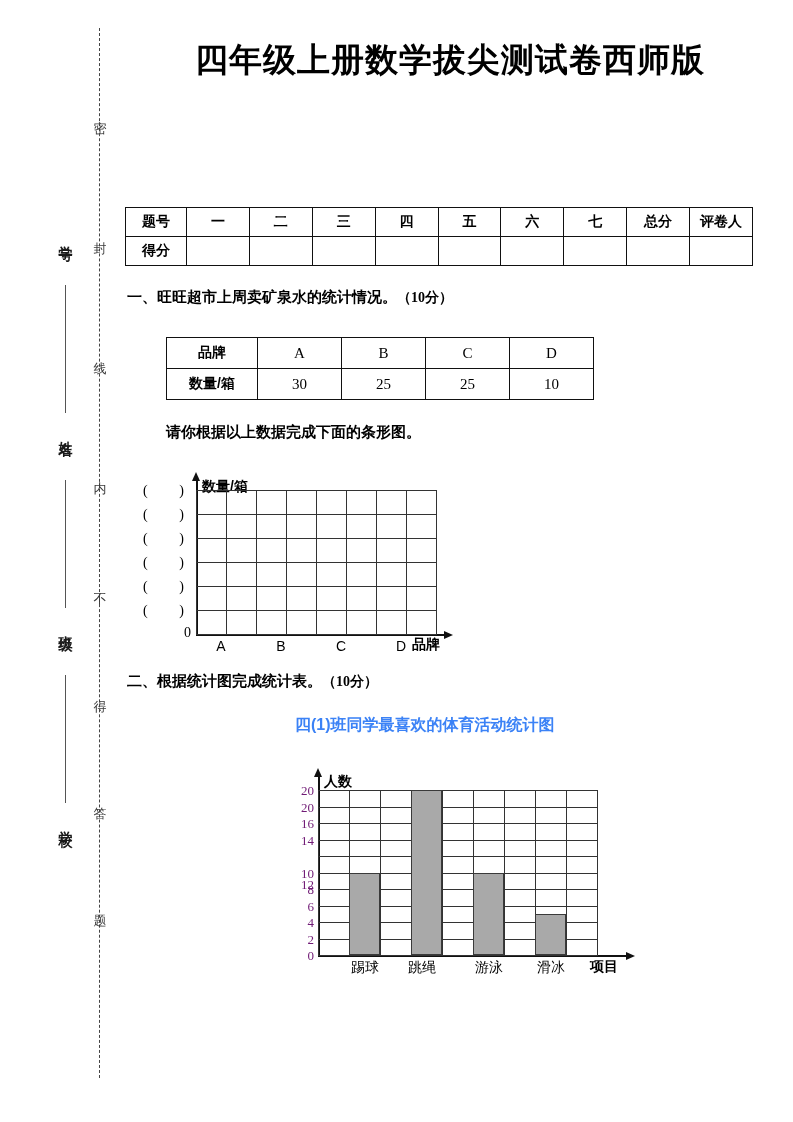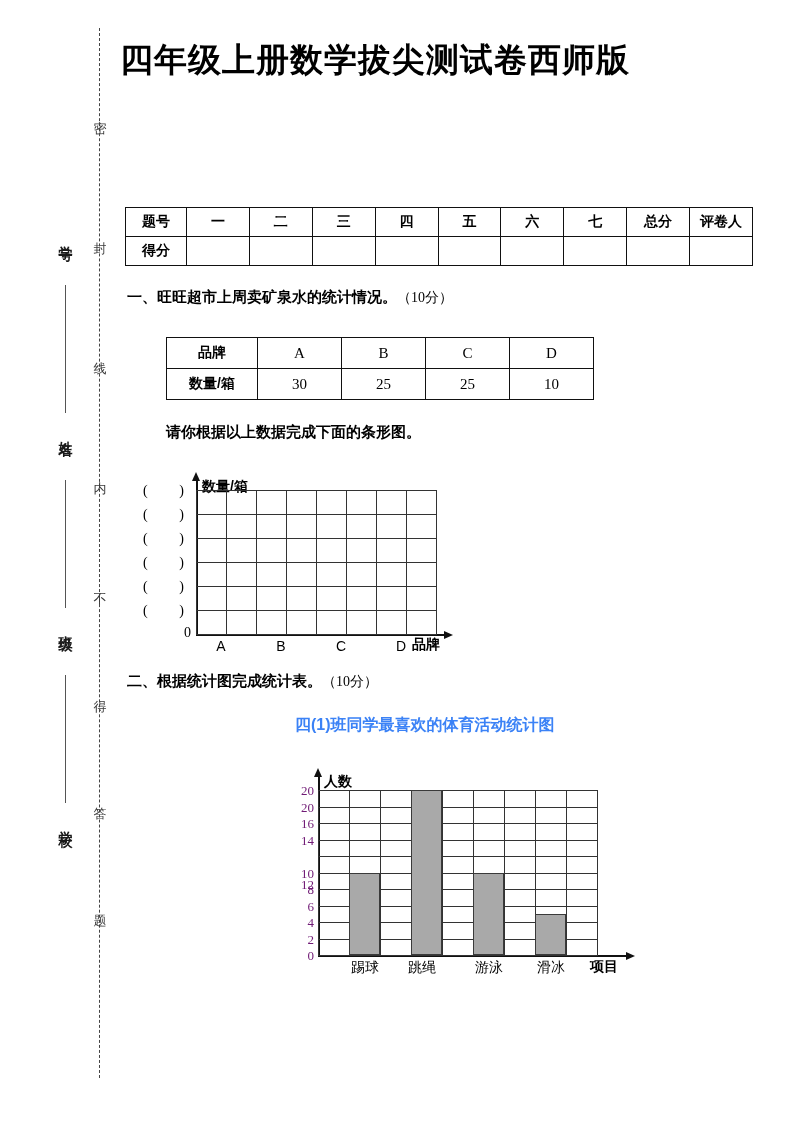--- a/index.html
+++ b/index.html
@@ -86,21 +86,21 @@
     top: 0;
     width: 673px;
     height: 1122px;
   }
 
   .title-main {
     position: absolute;
     left: 0;
     top: 38px;
     width: 660px;
-    text-align: left;
+    text-align: center;
     font-family: "Liberation Sans", "DejaVu Sans", sans-serif;
     font-size: 33px;
     font-weight: bold;
     letter-spacing: 1px;
     color: #000;
   }
   .title-sub {
     position: absolute;
     left: 0;
     top: 110px;
@@ -148,21 +148,21 @@
   .q-head {
     position: absolute;
     font-family: "Liberation Sans", "DejaVu Sans", sans-serif;
     font-size: 15px;
     font-weight: bold;
     color: #000;
     white-space: nowrap;
   }
   .q-head .pts {
     font-family: "Liberation Serif", "DejaVu Serif", serif;
-    font-weight: normal;
+    font-weight: bold;
     font-size: 14px;
   }
   .q1-head { left: 7px; top: 288px; }
   .q2-head { left: 7px; top: 672px; }
 
   
   .data-table {
     position: absolute;
     left: 46px;
     top: 337px;

